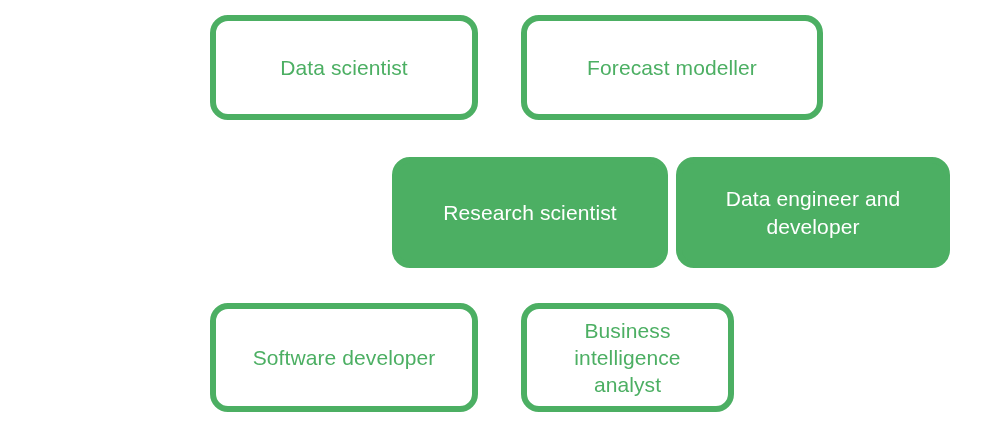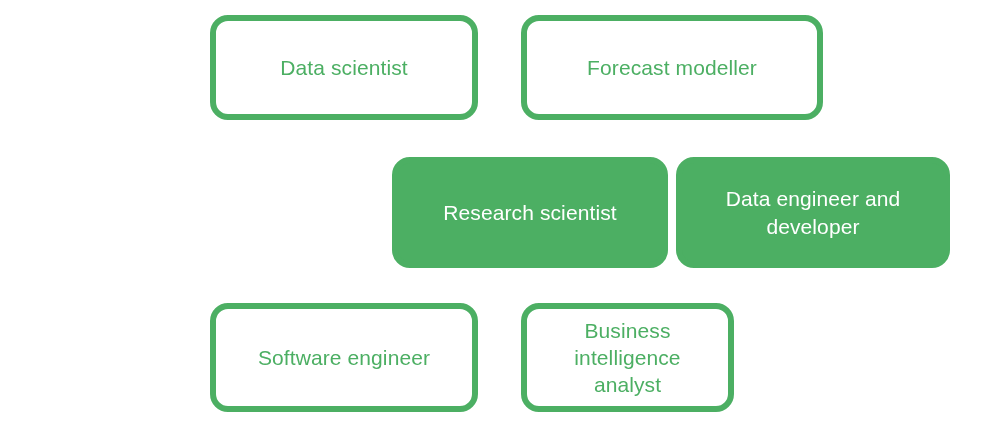--- a/index.html
+++ b/index.html
@@ -65,21 +65,21 @@
   <div class="node-box filled" style="left:363px; top:157px; width:276px; height:111px;margin-left:29px;">
     <span class="node-label">Research scientist</span>
   </div>
 
   <div class="node-box filled" style="left:676px; top:157px; width:274px; height:111px;text-align:center;">
     <span class="node-label">Data engineer and
 developer</span>
   </div>
 
   <div class="node-box outlined" style="left:210px; top:303px; width:268px; height:109px;">
-    <span class="node-label">Software engineer</span>
+    <span class="node-label">Software developer</span>
   </div>
 
   <div class="node-box outlined" style="left:521px; top:303px; width:213px; height:109px;">
     <span class="node-label">Business
 intelligence analyst</span>
   </div>
 
 </div>
 
 </body></html>

